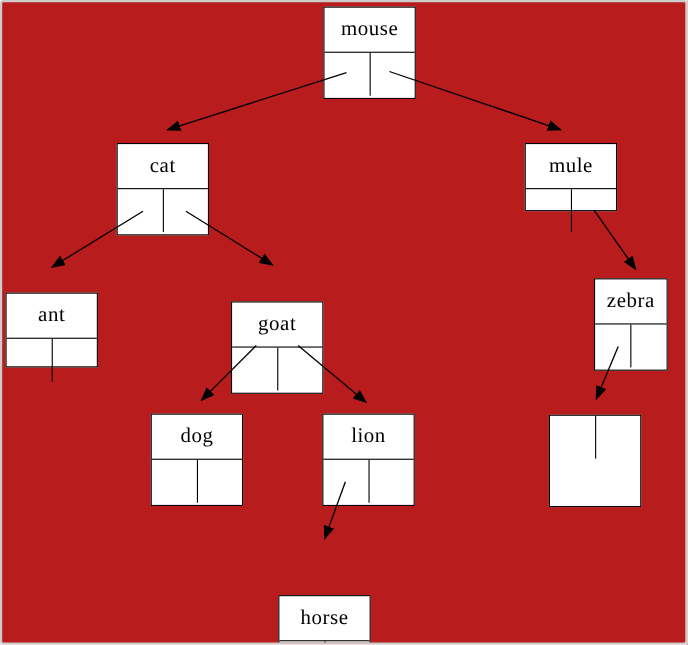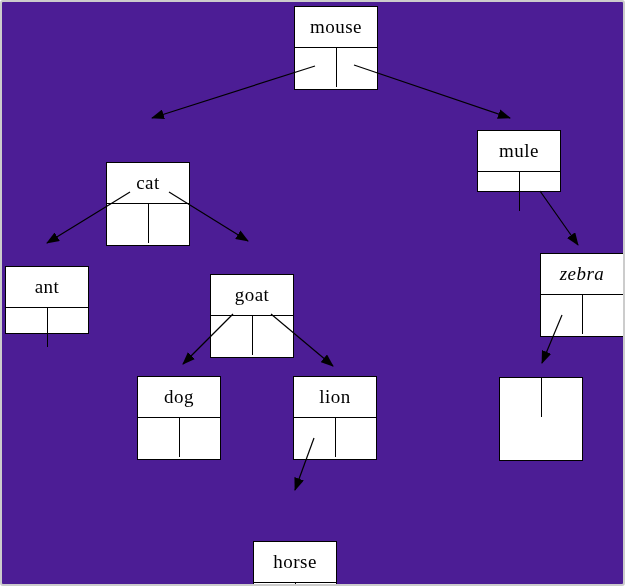--- a/index.html
+++ b/index.html
@@ -1,21 +1,21 @@
 <!DOCTYPE html>
 <html><head>
 <meta charset="utf-8">
 <style>
   html, body { margin: 0; padding: 0; background: #ffffff; }
   #screen {
     position: relative;
     width: 625px;
     height: 586px;
     box-sizing: border-box;
-    background: #4c1d95;
+    background: #b91c1c;
     border: 2px solid #cccccc;
     border-radius: 3px;
     overflow: hidden;
     font-family: "Liberation Serif", "DejaVu Serif", serif;
     padding-left: 21px;
   }
   #nodes-layer { position: absolute; inset: 0; z-index: 1; }
   #edges-layer {
     position: absolute;
     inset: 0;
@@ -49,21 +49,21 @@
 
 <div id="screen">
   <div id="nodes-layer">
       <div class="tree-node" style="left: 292px; top: 4px; width: 84px; height: 84px;">
         <div class="node-label" style="height: 40.5px;">mouse</div>
         <div class="node-cells" style="height: 39px;">
           <div class="node-cell left"></div>
           <div class="node-cell right"></div>
         </div>
       </div>
-      <div class="tree-node" style="left: 104px; top: 128px; width: 84px; height: 84px; margin-top: 32px;">
+      <div class="tree-node" style="left: 104px; top: 128px; width: 84px; height: 84px;">
         <div class="node-label" style="height: 40.5px;">cat</div>
         <div class="node-cells" style="height: 39px;">
           <div class="node-cell left"></div>
           <div class="node-cell right"></div>
         </div>
       </div>
       <div class="tree-node" style="left: 475px; top: 128px; width: 84px; height: 62px;">
         <div class="node-label" style="height: 40.5px;">mule</div>
         <div class="node-cells" style="height: 39px;">
           <div class="node-cell left"></div>
@@ -77,21 +77,21 @@
           <div class="node-cell right"></div>
         </div>
       </div>
       <div class="tree-node" style="left: 208px; top: 252px; width: 84px; height: 84px; margin-top: 20px;">
         <div class="node-label" style="height: 40.5px;">goat</div>
         <div class="node-cells" style="height: 39px;">
           <div class="node-cell left"></div>
           <div class="node-cell right"></div>
         </div>
       </div>
-      <div class="tree-node" style="left: 538px; top: 251px; width: 84px; height: 84px; font-style: italic;">
+      <div class="tree-node" style="left: 538px; top: 251px; width: 67px; height: 84px;">
         <div class="node-label" style="height: 40.5px;">zebra</div>
         <div class="node-cells" style="height: 39px;">
           <div class="node-cell left"></div>
           <div class="node-cell right"></div>
         </div>
       </div>
       <div class="tree-node" style="left: 291px; top: 374px; width: 84px; height: 84px;">
         <div class="node-label" style="height: 40.5px;">lion</div>
         <div class="node-cells" style="height: 39px;">
           <div class="node-cell left"></div>

